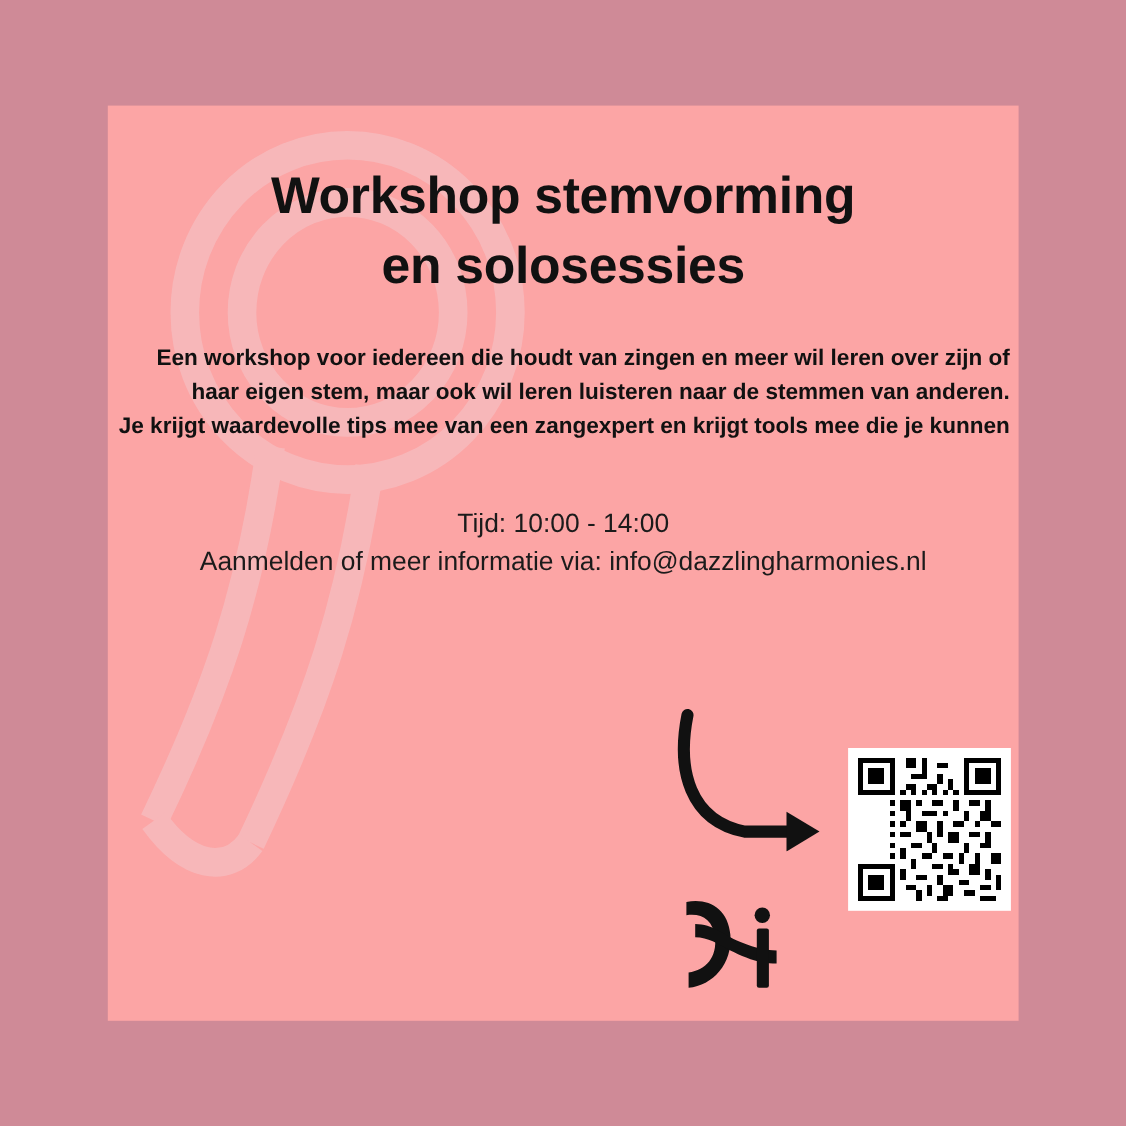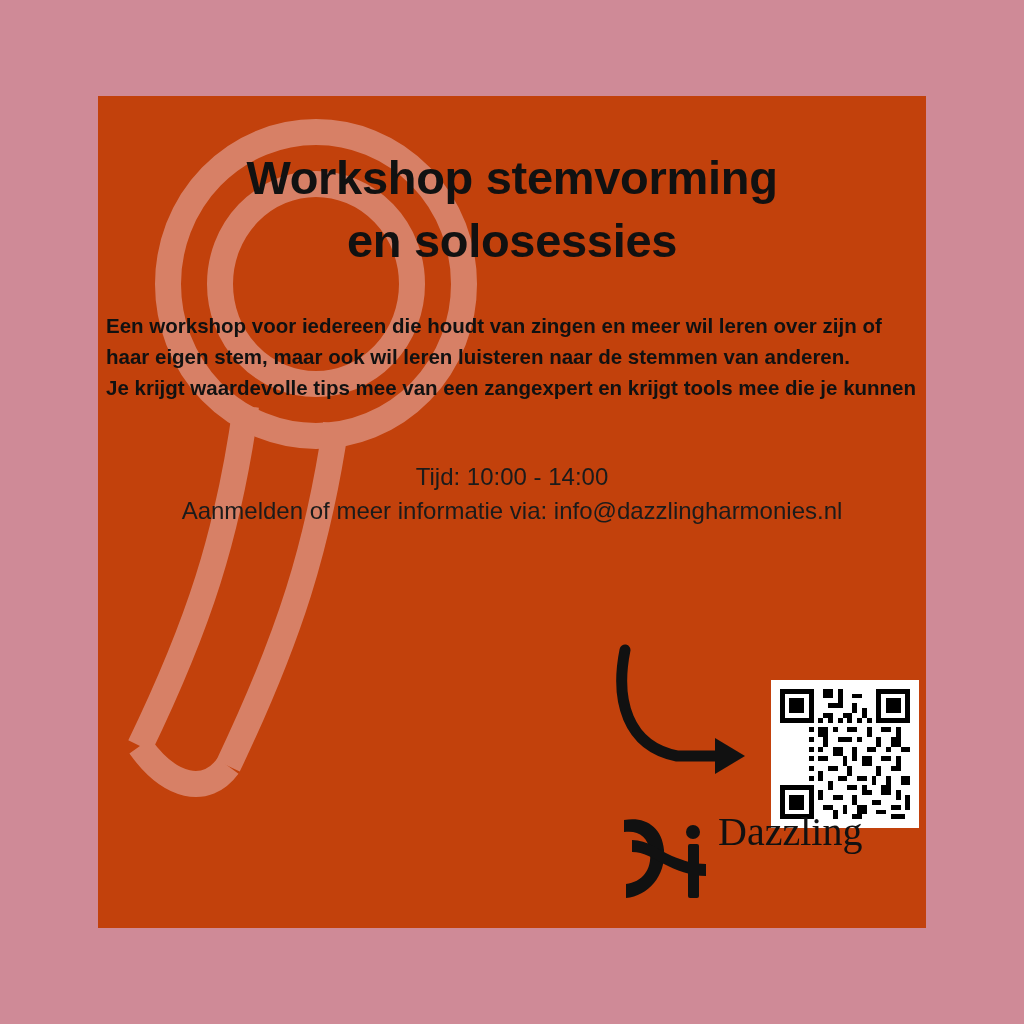--- a/index.html
+++ b/index.html
@@ -18,21 +18,21 @@
     width: 1024px;
     height: 1024px;
     background: #cf8a97;
   }
   .card {
     position: absolute;
     left: 98px;
     top: 96px;
     width: 828px;
     height: 832px;
-    background: #c2410c;
+    background: #fca5a5;
     overflow: hidden;
   }
   
   .watermark {
     position: absolute;
     left: -20px;
     top: 10px;
     width: 520px;
     height: 700px;
     opacity: 0.45;
@@ -57,21 +57,21 @@
     letter-spacing: -0.3px;
   }
   .title .line2 {
     display: block;
   }
   .intro {
     position: absolute;
     top: 214px;
     left: 0;
     width: 100%;
-    text-align: left;
+    text-align: right;
     font-weight: bold;
     font-size: 20.5px;
     line-height: 1.52;
     color: #111111;
     padding: 0 8px;
     box-sizing: border-box;
   }
   .intro p {
     margin: 0;
   }
@@ -273,19 +273,18 @@
       <div class="logo">
         <svg class="logo-mark" viewBox="0 0 96 92" aria-hidden="true">
           <g fill="#111111">
             <path d="M6 10 C 26 6, 44 16, 46 40 C 48 66, 30 86, 8 88 L 8 74 C 24 72, 34 60, 32 42 C 30 26, 20 20, 6 22 Z"></path>
             <path d="M14 30 C 30 30, 40 40, 54 46 C 66 51, 76 54, 88 54 L 88 66 C 72 66, 58 60, 46 54 C 34 48, 26 42, 14 42 Z"></path>
             <rect x="70" y="34" width="11" height="54" rx="2"></rect>
             <circle cx="75" cy="22" r="7"></circle>
           </g>
         </svg>
         <div class="logo-text">
-          <span>Dazzling</span>
         </div>
       </div>
 
     </div>
   </div>
 </div>
 
 </body></html>

